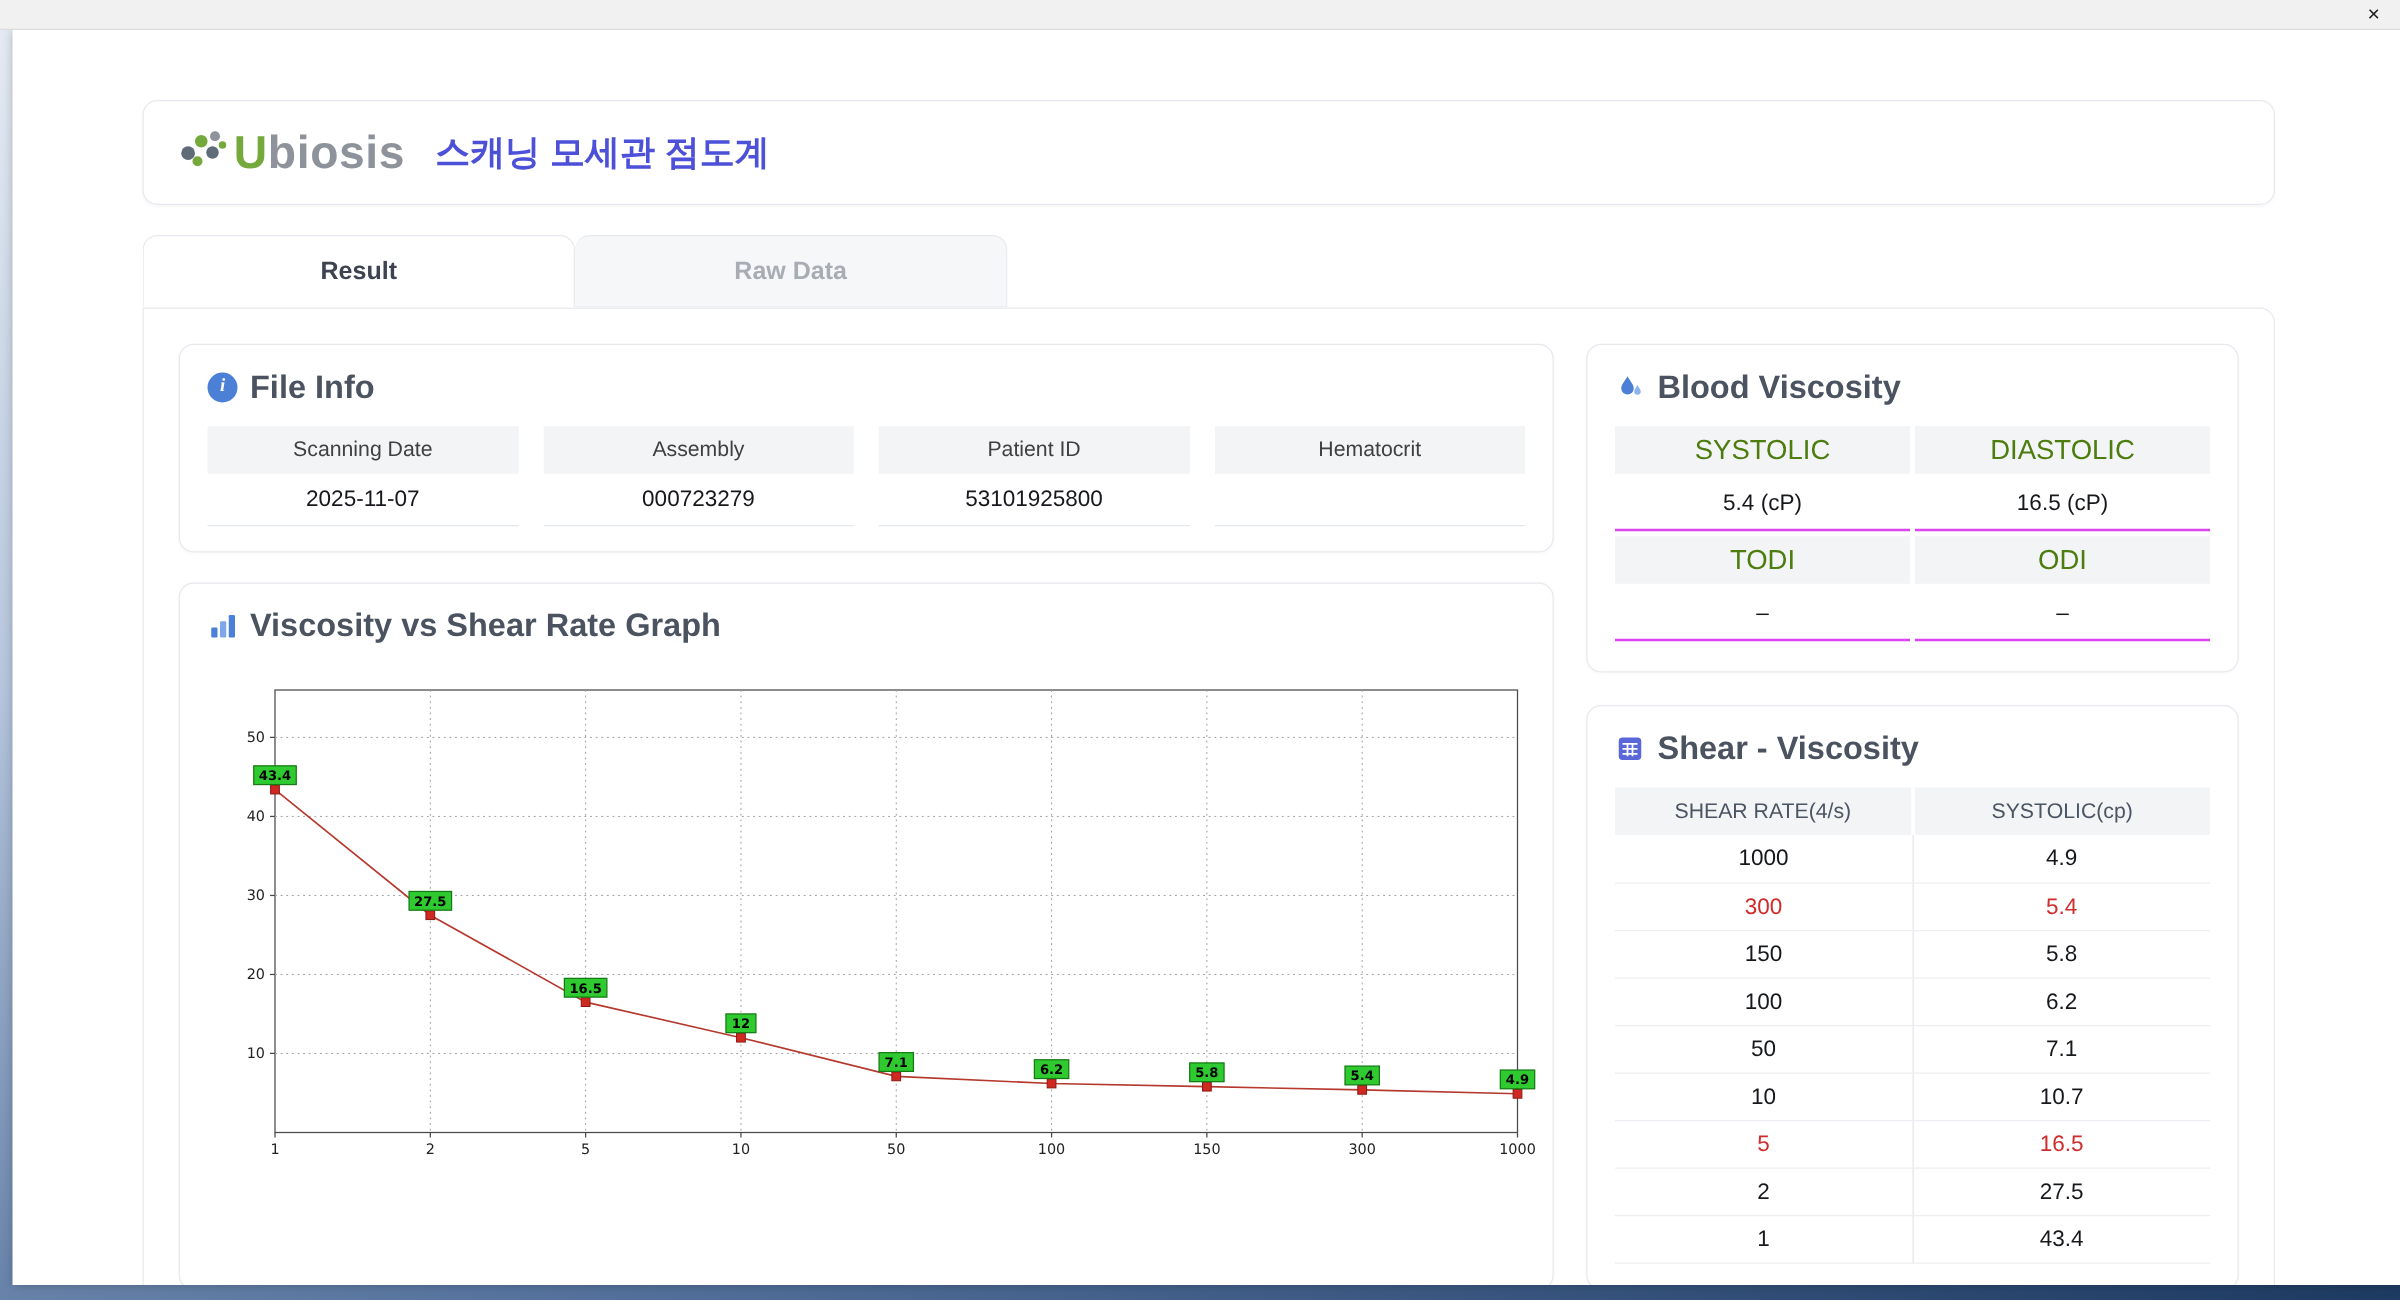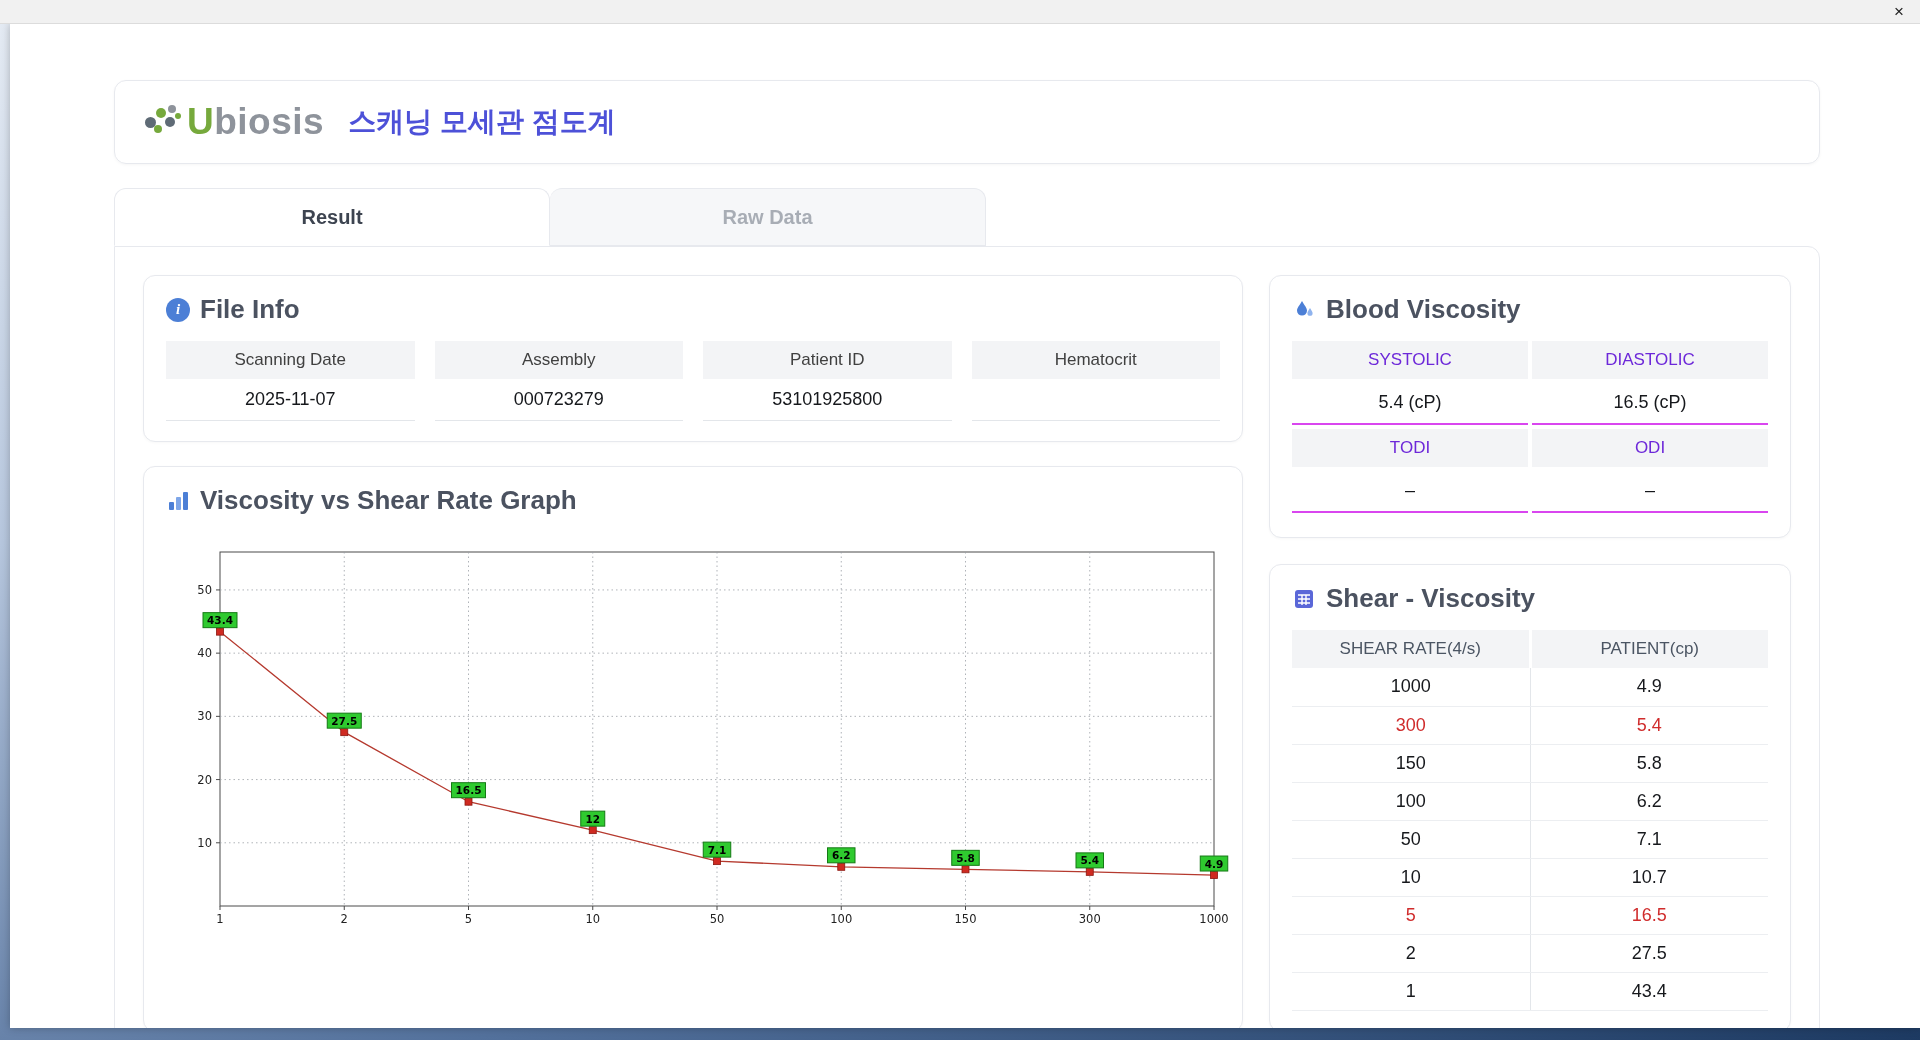--- a/index.html
+++ b/index.html
@@ -24,21 +24,21 @@
   .d2{left:11px;top:3px;width:10px;height:10px;background:var(--brand-green,#76a93c);}
   .d3{left:23px;top:0;width:8px;height:8px;background:#8e939b;}
   .d4{left:9px;top:20px;width:8px;height:8px;background:var(--brand-green,#76a93c);}
   .d5{left:20px;top:12px;width:10px;height:10px;background:#5f6b76;}
   .d6{left:30px;top:8px;width:6px;height:6px;background:var(--brand-green,#76a93c);}
   .logo-u { font-size:37px; font-weight:600; color:var(--brand-green,#76a93c); letter-spacing:.5px; }
   .logo-rest { font-size:37px; font-weight:700; color:var(--brand-gray,#8e939b); letter-spacing:.5px; }
   .app-title { margin-left:24px; font-size:28px; font-weight:700; color:var(--accent-blue,#4d51d8); }
 
   .tabs { display:flex; margin-top:24px; }
-  .tab { width:436px; height:58px; display:flex; align-items:center; justify-content:center;
+  .tab { width:346px; height:58px; display:flex; align-items:center; justify-content:center;
     font-size:20px; font-weight:700; border-radius:12px 12px 0 0; cursor:pointer; }
   .tab.active { background:#fff; border:1px solid #e7e9ee; border-bottom:1px solid #fff;
     margin-bottom:-1px; position:relative; z-index:2; color:#3d4450; }
   .tab.inactive { background:#f6f7f9; border:1px solid #e7e9ee; border-left:none; color:#a8adb5; }
 
   .panel { border:1px solid #e7e9ee; border-radius:0 12px 12px 12px; min-height:772px;
     padding:28px; display:flex; gap:26px; }
   .col-left { width:1100px; display:flex; flex-direction:column; gap:24px; }
   .col-right { flex:1; display:flex; flex-direction:column; gap:26px; }
 
@@ -57,21 +57,21 @@
   .field-label { background:#f3f4f6; height:38px; display:flex; align-items:center; justify-content:center;
     font-size:17px; color:#404040; }
   .field-value { height:42px; display:flex; align-items:center; justify-content:center;
     font-size:18px; color:#16181c; border-bottom:1px solid #e3e6ea; }
 
   .graph-card { flex:1; }
   .chart-wrap { padding:6px 8px 0 8px; }
 
   .bv-grid { display:grid; grid-template-columns:1fr 1fr; column-gap:4px; }
   .bv-label { background:#f3f4f6; height:38px; display:flex; align-items:center; justify-content:center;
-    font-size:17px; color:#6d28d9; margin-bottom:2px; }
+    font-size:22px; color:#4d7c0f; margin-bottom:2px; }
   .bv-value { height:44px; display:flex; align-items:center; justify-content:center;
     font-size:18px; color:#16181c; border-bottom:2px solid #d946ef; margin-bottom:4px; }
 
   table.shear { width:100%; border-collapse:collapse; }
   table.shear th { background:#f3f4f6; height:38px; font-size:17px; font-weight:400; color:#4b5563; }
   table.shear th + th { border-left:3px solid #fff; }
   table.shear td { height:38px; text-align:center; font-size:18px; color:#16181c;
     border-bottom:1px solid #eceef1; }
   table.shear td.col-shear { border-right:1px solid #e3e6ea; width:50%; }
   table.shear tr.highlight td { color:var(--highlight-red,#d02c2c); }
@@ -249,21 +249,21 @@
             <svg class="icon-svg" viewBox="0 0 24 24">
               <rect x="3" y="3" width="18" height="18" rx="3" fill="#5a67d8"></rect>
               <path d="M6 8 h12 M6 12 h12 M6 16 h12 M10 8 v10 M14 8 v10" stroke="#ffffff" stroke-width="1.4" fill="none"></path>
             </svg>
             <span class="card-title">Shear - Viscosity</span>
           </div>
           <table class="shear">
             <thead>
               <tr>
                 <th>SHEAR RATE(4/s)</th>
-                <th>PATIENT(cp)</th>
+                <th>SYSTOLIC(cp)</th>
               </tr>
             </thead>
             <tbody>
                 <tr>
                   <td class="col-shear">1000</td>
                   <td>4.9</td>
                 </tr>
                 <tr class="highlight">
                   <td class="col-shear">300</td>
                   <td>5.4</td>

